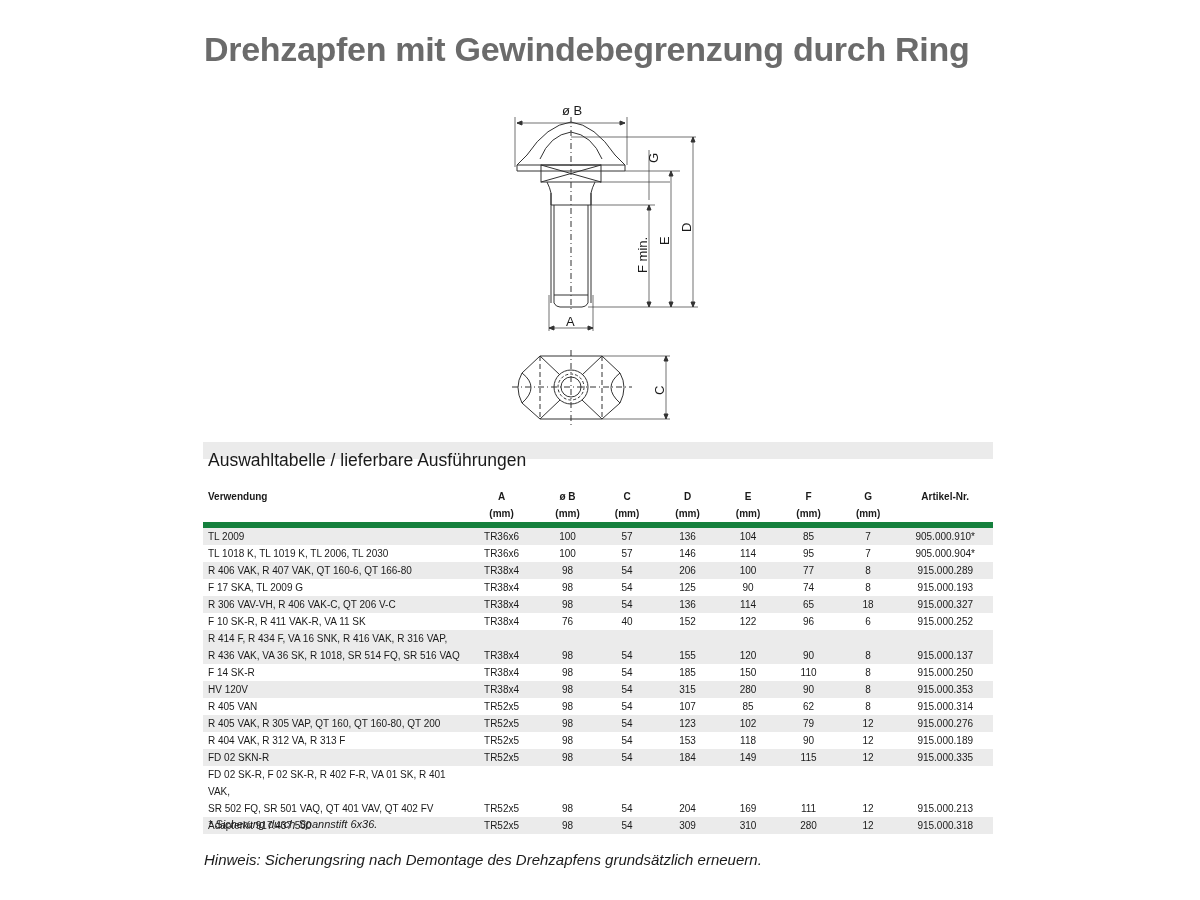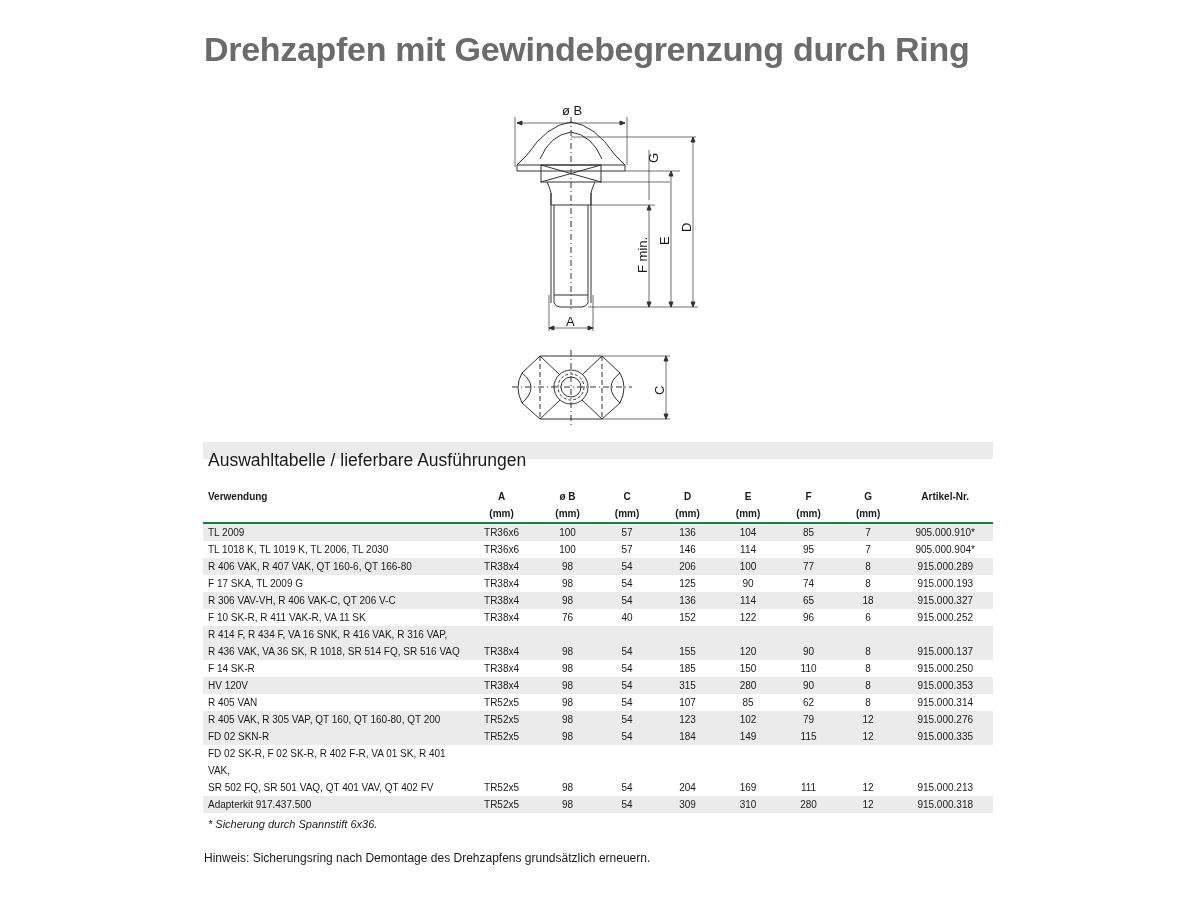--- a/index.html
+++ b/index.html
@@ -7,29 +7,29 @@
          font-family: "Liberation Sans", sans-serif; color: #1a1a1a; }
   .title { position: absolute; left: 204px; top: 30px; font-size: 34px; font-weight: bold;
            color: #6b6b6b; letter-spacing: -0.3px; white-space: nowrap; text-align: right; }
   .diagram { position: absolute; left: 500px; top: 95px; width: 210px; height: 345px; }
   .section-head { position: absolute; left: 203px; top: 442px; width: 790px; height: 17px;
                   background: #ebebeb; }
   .section-head span { position: absolute; left: 5px; top: 8px; font-size: 17.5px; color: #1a1a1a; }
   table.sel { position: absolute; left: 203px; top: 487px; width: 790px; border-collapse: collapse;
               font-size: 10px; color: #1a1a1a; }
   table.sel th { font-weight: bold; padding: 0; height: 18px; vertical-align: middle; }
-  table.sel thead tr.units th { height: 17px; border-bottom: 2px solid #15803d; margin-top: 6px; }
+  table.sel thead tr.units th { height: 17px; border-bottom: 6px solid #15803d; margin-top: 6px; }
   table.sel td { padding: 0; height: 17px; vertical-align: bottom; line-height: 17px; }
   table.sel tr.shade td { background: #ebebeb; }
   table.sel td.use, table.sel th.use { text-align: left; padding-left: 5px; }
   table.sel td.c, table.sel th.c { text-align: center; }
   table.sel td.art, table.sel th.art { text-align: center; }
   .use-line { display: block; line-height: 17px; }
   .footnote { position: absolute; left: 208px; top: 818px; font-size: 11px; font-style: italic; color: #1a1a1a; }
-  .hint { position: absolute; left: 204px; top: 851px; font-size: 12px; color: #1a1a1a; }
+  .hint { position: absolute; left: 204px; top: 851px; font-size: 15px; font-style: italic; color: #1a1a1a; }
 </style>
 </head>
 <body>
 
 <div class="title">Drehzapfen mit Gewindebegrenzung durch Ring</div>
 
 <svg class="diagram" viewBox="0 0 210 345" xmlns="http://www.w3.org/2000/svg">
   <g fill="none" stroke="#333" stroke-width="1">
 
     <g>
@@ -288,20 +288,33 @@
         </td>
         <td class="c">TR52x5</td>
         <td class="c">98</td>
         <td class="c">54</td>
         <td class="c">123</td>
         <td class="c">102</td>
         <td class="c">79</td>
         <td class="c">12</td>
         <td class="art">915.000.276</td>
       </tr>
+      <tr>
+        <td class="use">
+          <span class="use-line">R 404 VAK, R 312 VA, R 313 F</span>
+        </td>
+        <td class="c">TR52x5</td>
+        <td class="c">98</td>
+        <td class="c">54</td>
+        <td class="c">153</td>
+        <td class="c">118</td>
+        <td class="c">90</td>
+        <td class="c">12</td>
+        <td class="art">915.000.189</td>
+      </tr>
       <tr class="shade">
         <td class="use">
           <span class="use-line">FD 02 SKN-R</span>
         </td>
         <td class="c">TR52x5</td>
         <td class="c">98</td>
         <td class="c">54</td>
         <td class="c">184</td>
         <td class="c">149</td>
         <td class="c">115</td>

